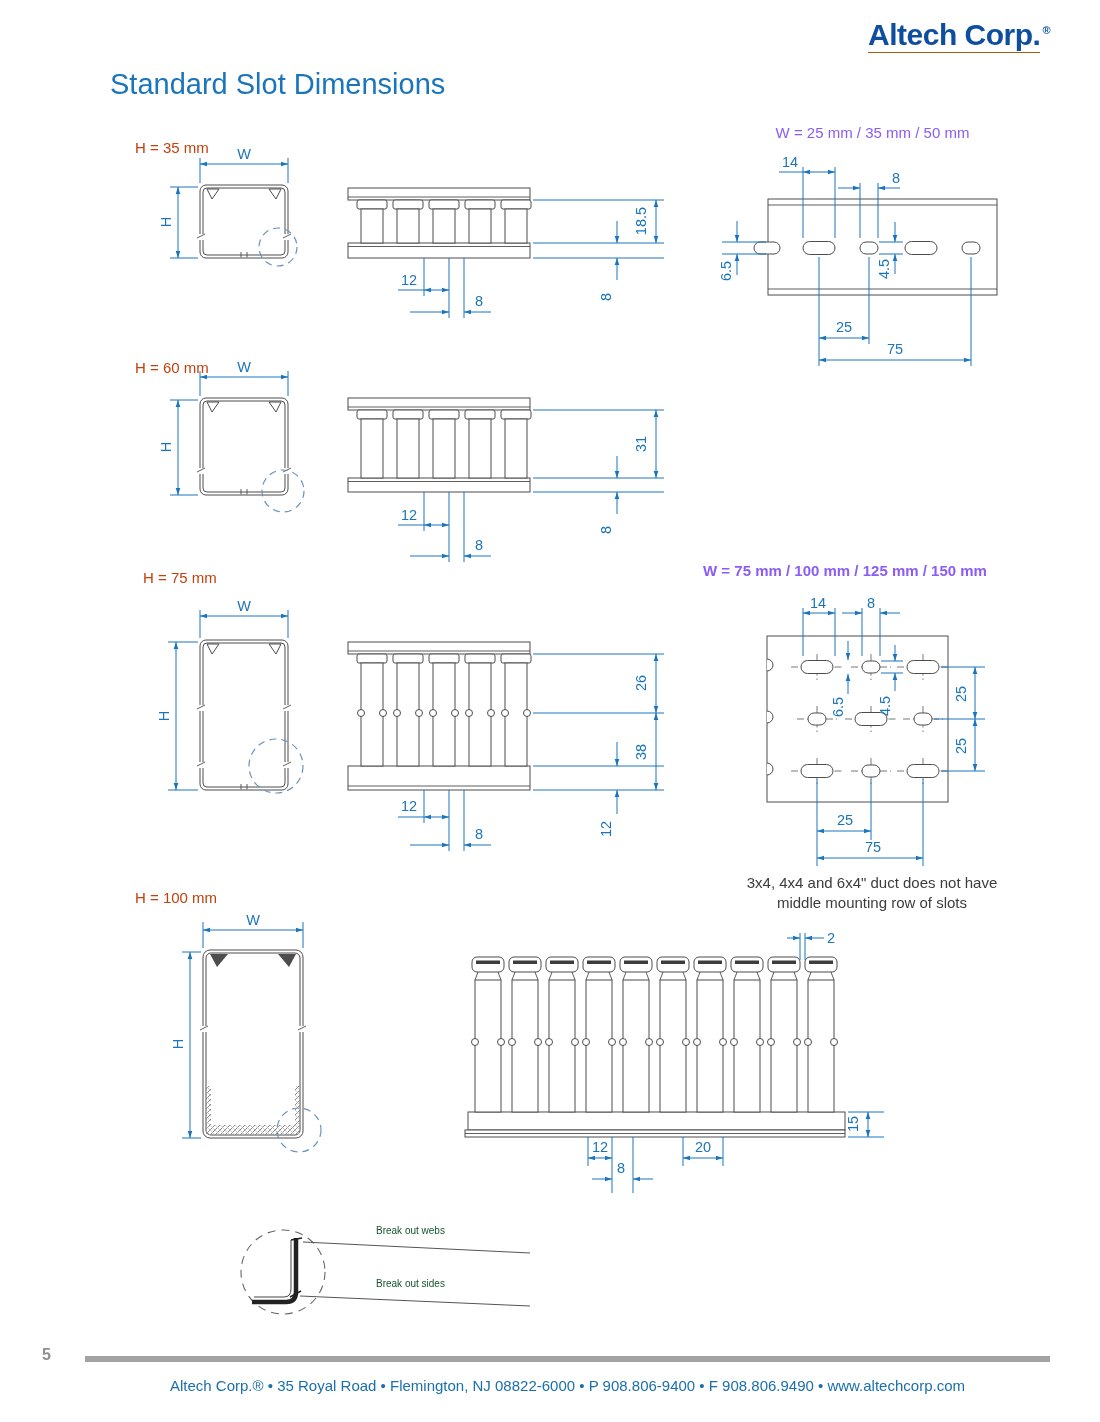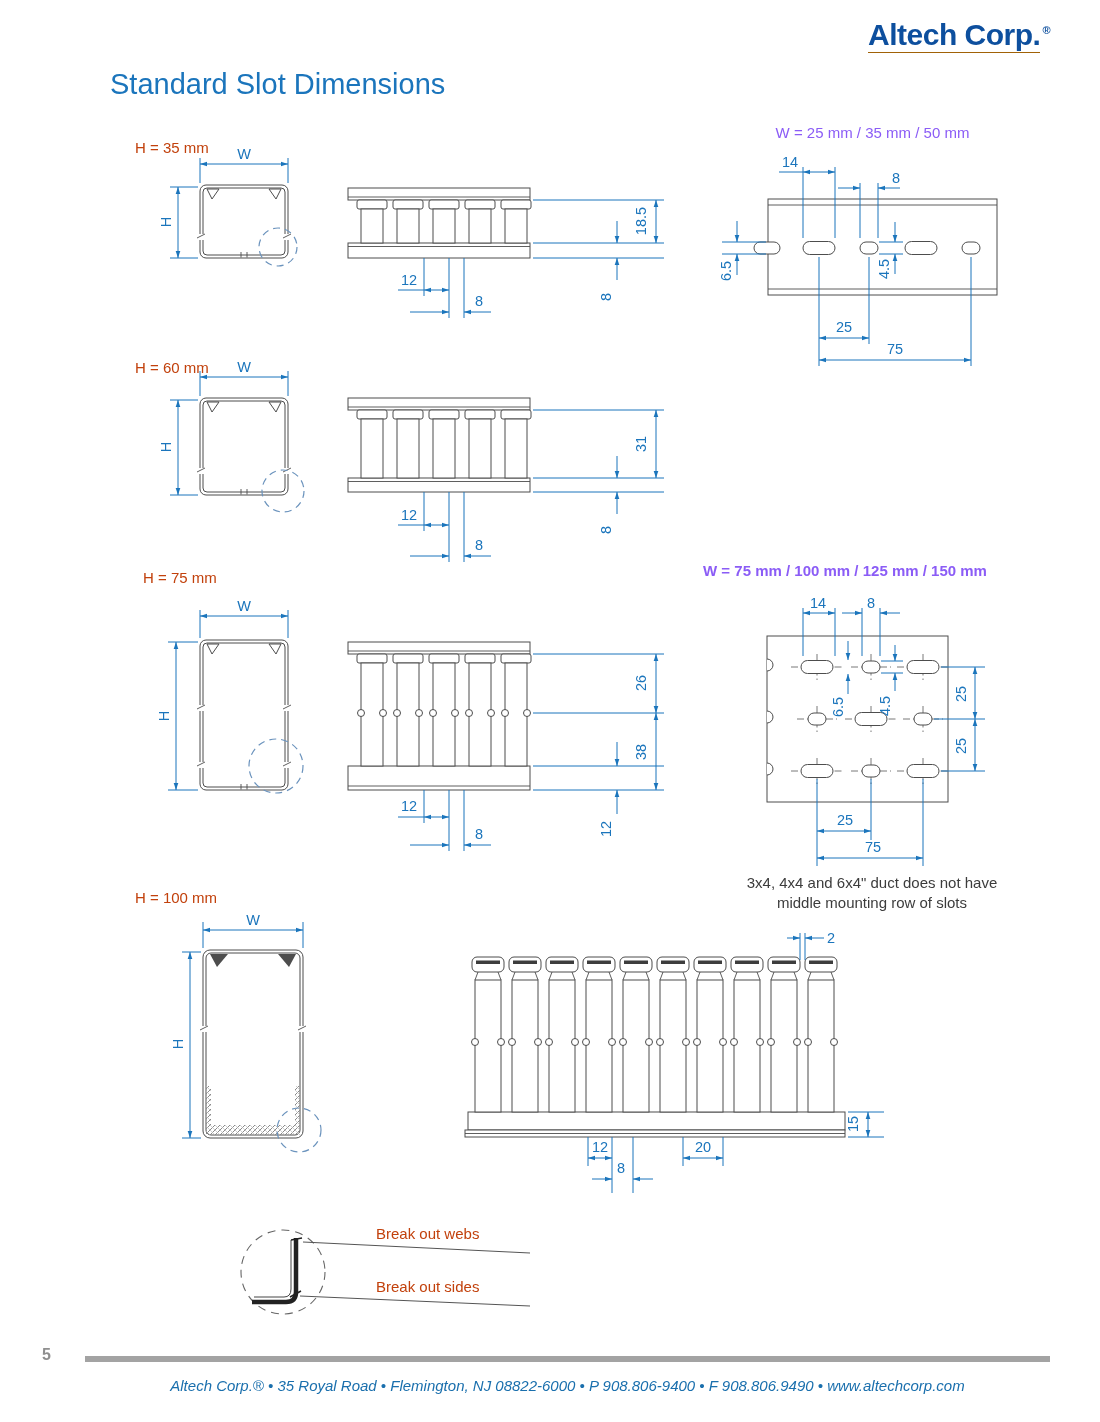--- a/index.html
+++ b/index.html
@@ -13,21 +13,21 @@
   .thin{fill:none;stroke:#4d4d4d;stroke-width:0.9;}
   .dl,.wl{stroke:#1b75bc;stroke-width:1;fill:none;}
   .cc{fill:none;stroke:#6b93bd;stroke-width:1.2;stroke-dasharray:7 5;}
   .ch{fill:none;stroke:#555;stroke-width:0.8;stroke-dasharray:7 3 1.5 3;}
   text.dt{fill:#1b75bc;font-size:14.5px;font-family:"Liberation Sans",sans-serif;text-anchor:middle;}
   
   .abs{position:absolute;}
   .hlabel{font-size:15px;color:#c2410c;}
   .dtitle{font-size:15px;color:#8b5cf6;text-align:center;}
   .note{font-size:15px;color:#3c3c3c;text-align:center;line-height:1.35;}
-  .blabel{font-size:15px;color:#c2410c;}
+  .blabel{font-size:10px;color:#14532d;}
   #title{font-size:29px;color:#1b75bc;}
   #logo{font-size:30px;font-weight:bold;color:#0d4f9e;letter-spacing:-0.5px;}
   #logo .uline{border-bottom:1px solid #a16207;padding-bottom:1px;}
   #logo sup{font-size:11px;vertical-align:super;margin-left:2px;}
   #footer-bar{background:#a3a3a3;height:6px;}
   #page-num{font-size:16px;font-weight:bold;color:#8f8f8f;}
   #footer-text{font-size:15px;color:#1a6fad;text-align:center;}
 </style>
 </head>
 <body>
@@ -574,15 +574,15 @@
   <div class="abs note" style="left:742px;top:873px;width:260px;">
     <div>3x4, 4x4 and 6x4" duct does not have</div>
     <div>middle mounting row of slots</div>
   </div>
 
   <div class="abs blabel" style="left:376px;top:1225px;">Break out webs</div>
   <div class="abs blabel" style="left:376px;top:1278px;">Break out sides</div>
 
   <div class="abs" id="page-num" style="left:42px;top:1346px;">5</div>
   <div class="abs" id="footer-bar" style="left:85px;top:1356px;width:965px;"></div>
-  <div class="abs" id="footer-text" style="left:85px;top:1377px;width:965px;font-style:italic;">Altech Corp.® • 35 Royal Road • Flemington, NJ 08822-6000 • P 908.806-9400 • F 908.806.9490 • www.altechcorp.com</div>
+  <div class="abs" id="footer-text" style="left:85px;top:1377px;width:965px;">Altech Corp.® • 35 Royal Road • Flemington, NJ 08822-6000 • P 908.806-9400 • F 908.806.9490 • www.altechcorp.com</div>
 
 </div>
 
 </body></html>

